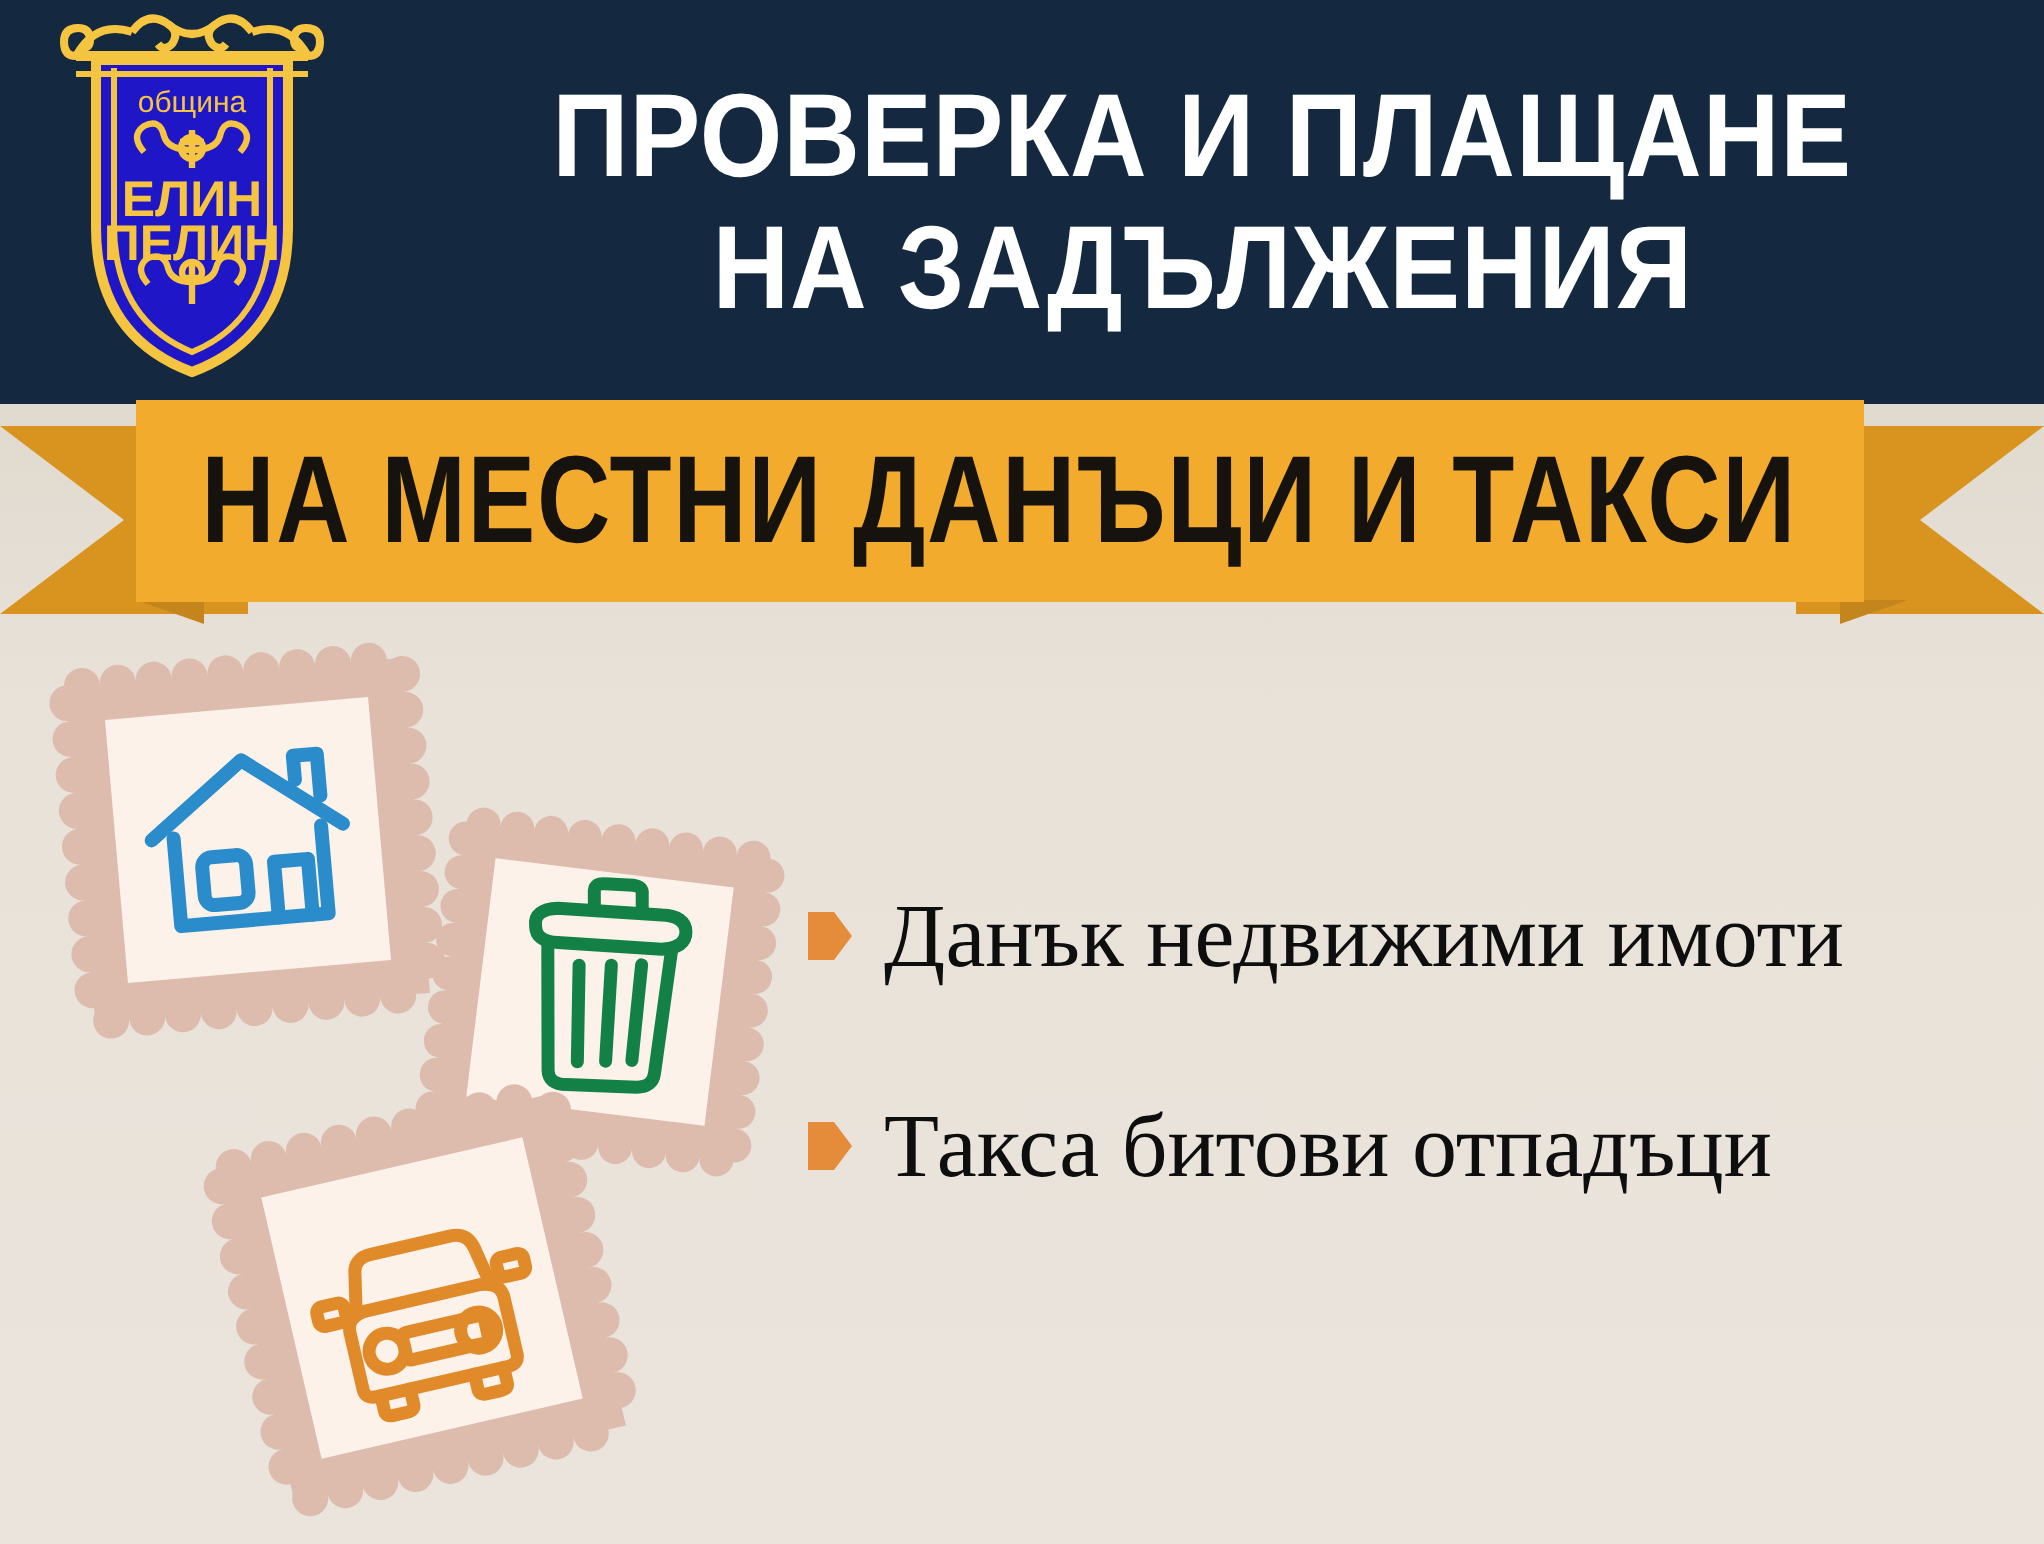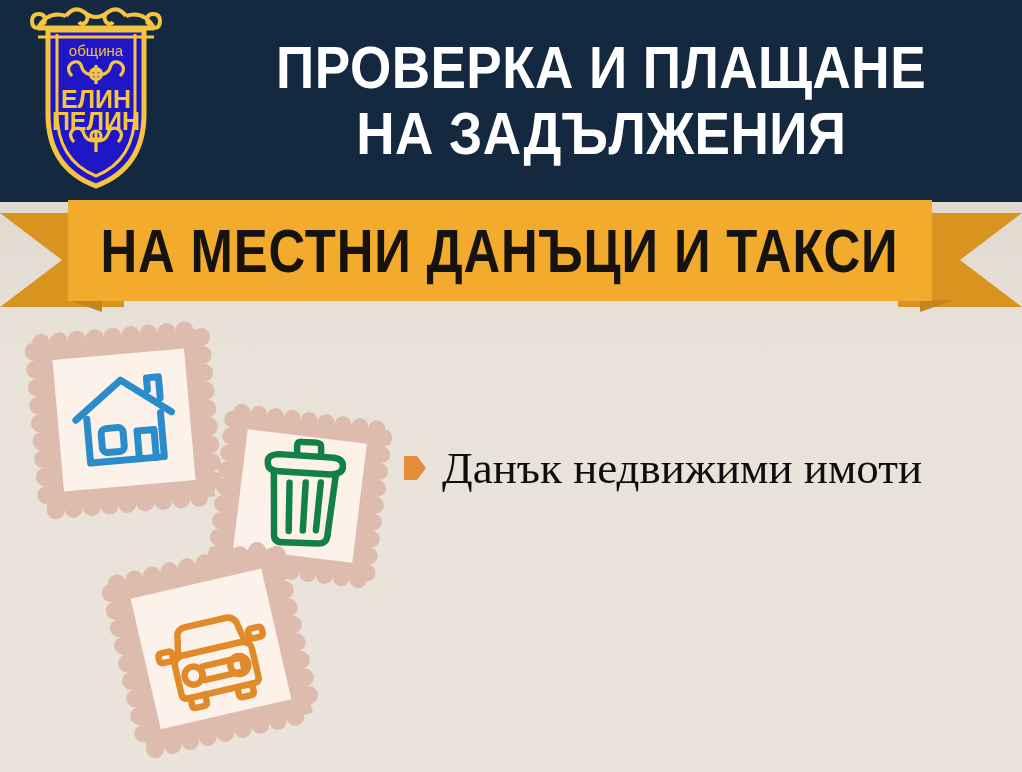--- a/index.html
+++ b/index.html
@@ -323,15 +323,19 @@
         </g>
       </g>
     </svg>
   </div>
 
   <div class="list">
     <div class="li">
       <span class="marker"></span>
       <span class="txt">Данък недвижими имоти</span>
     </div>
+    <div class="li">
+      <span class="marker"></span>
+      <span class="txt">Такса битови отпадъци</span>
+    </div>
   </div>
 
 </div>
 
 </body></html>

